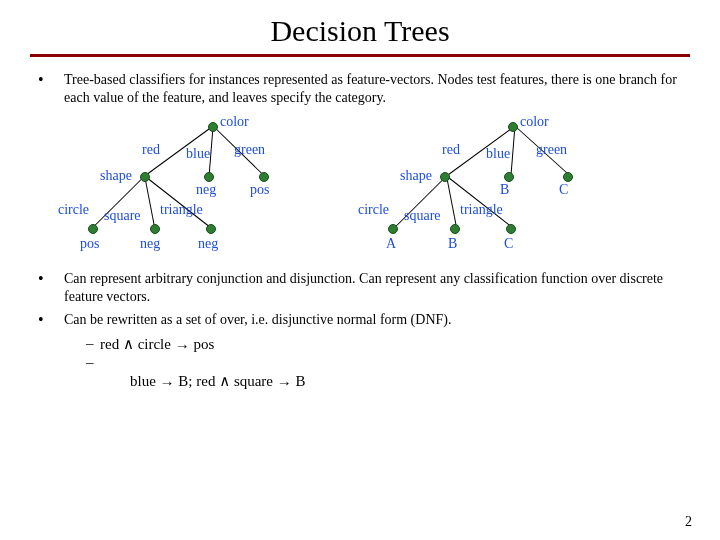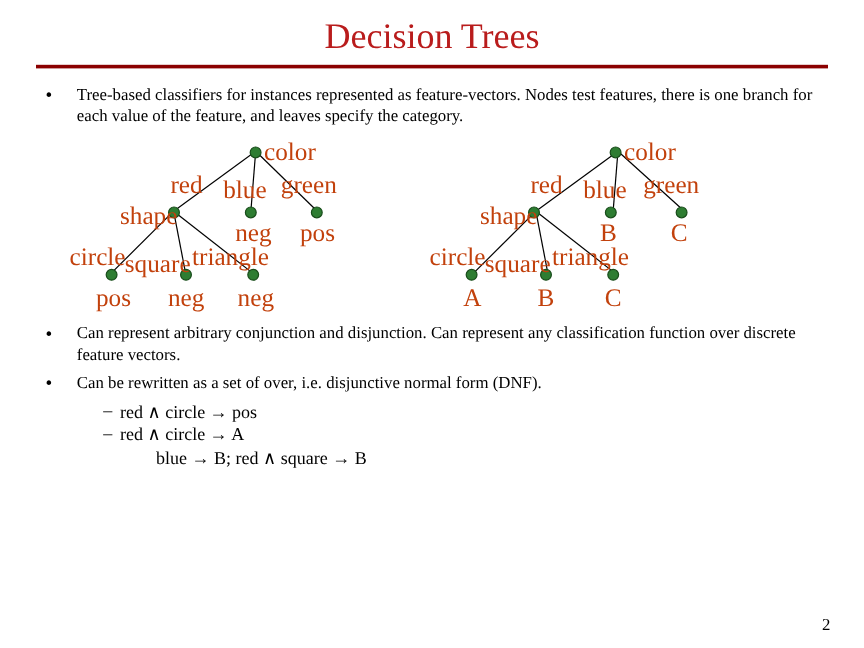--- a/index.html
+++ b/index.html
@@ -8,21 +8,21 @@
     width: 720px;
     height: 540px;
     font-family: "Times New Roman", Times, serif;
     background: #fff;
     color: #000;
     position: relative;
   }
   .title {
     text-align: center;
     font-size: 30px;
-    color: #b91c1c;
+    color: #000000;
     margin: 14px 0 6px 0;
     font-weight: normal;
   }
   .rule {
     height: 3px;
     background: #8b0000;
     margin: 4px 30px 14px 30px;
   }
   .content {
     padding: 0 38px 0 38px;
@@ -42,22 +42,22 @@
   }
   .node {
     position: absolute;
     width: 8px; height: 8px;
     border-radius: 50%;
     background: #2e7d32;
     border: 1px solid #194d1b;
   }
   .lbl {
     position: absolute;
-    font-size: 21px;
-    color: #c2410c;
+    font-size: 14px;
+    color: #1d4ed8;
   }
   svg.edges {
     position: absolute;
     left: 0; top: 0;
     width: 100%;
     height: 100%;
   }
   svg.edges line {
     stroke: #000;
     stroke-width: 1;
@@ -158,18 +158,17 @@
     <div class="dash">•</div>
     <div class="txt">Can be rewritten as a set of over, i.e. disjunctive normal form (DNF).</div>
   </div>
 
   <div class="sub-row">
     <div class="dash">–</div>
     <div class="txt">red ∧ circle → pos</div>
   </div>
   <div class="sub-row">
     <div class="dash">–</div>
-    <div class="txt">red ∧ circle → A</div>
   </div>
   <div class="indent-cont">blue → B;  red ∧ square → B</div>
 </div>
 
 <div class="pagenum">2</div>
 
 </body></html>

